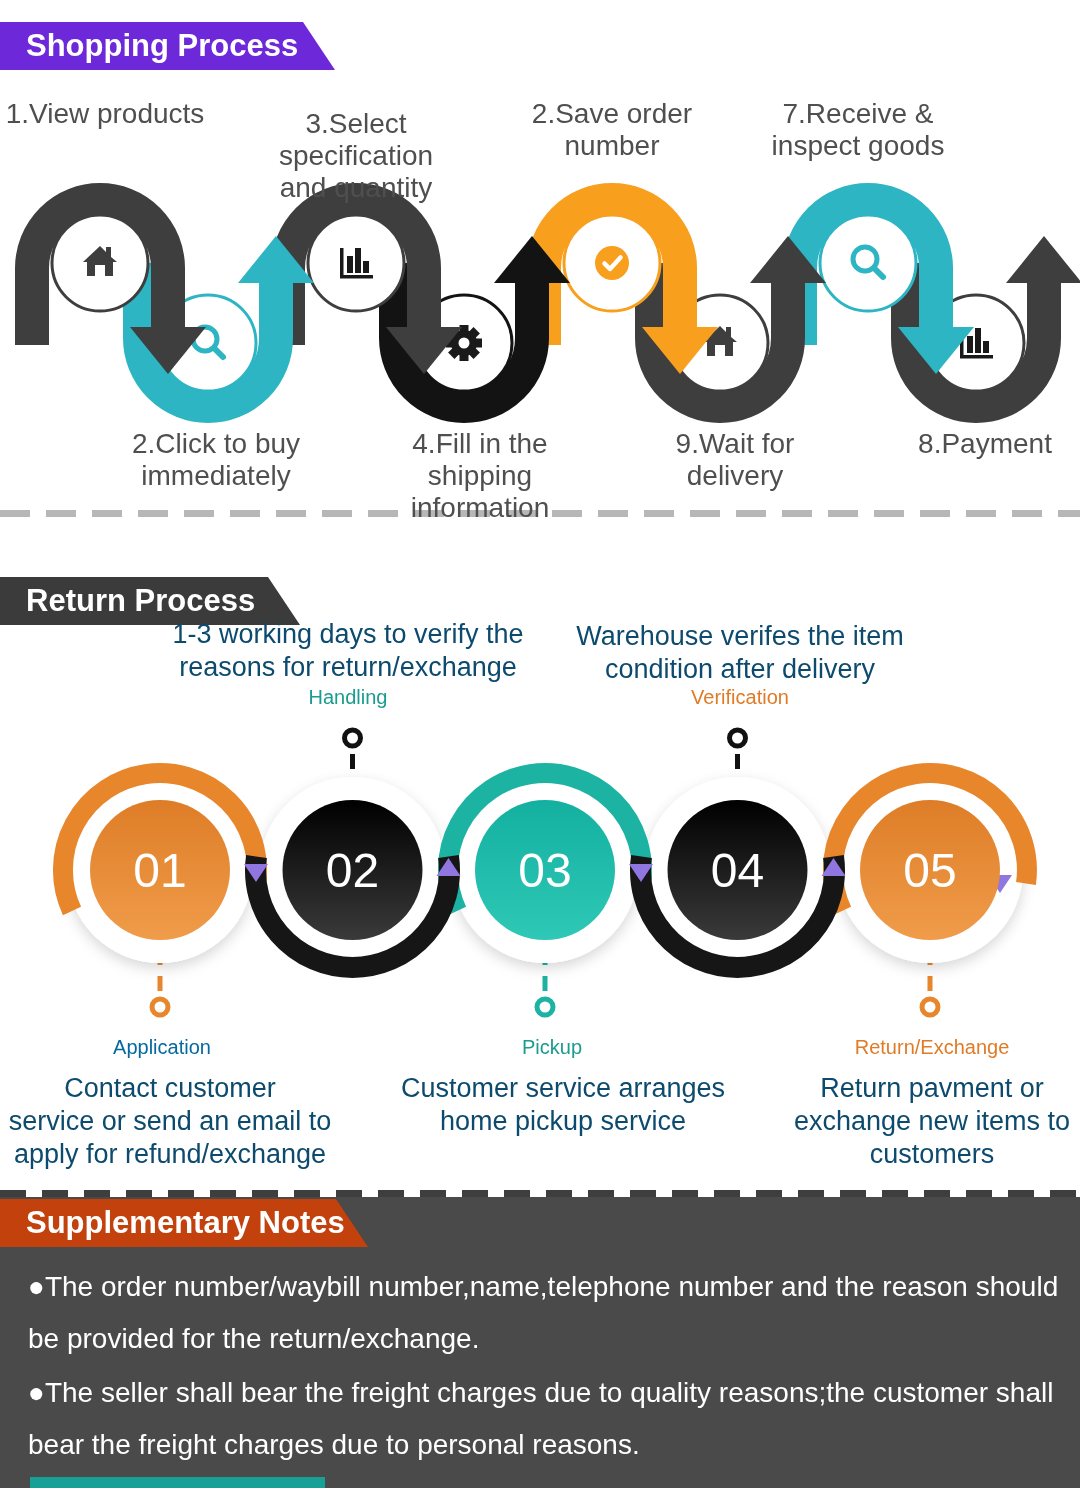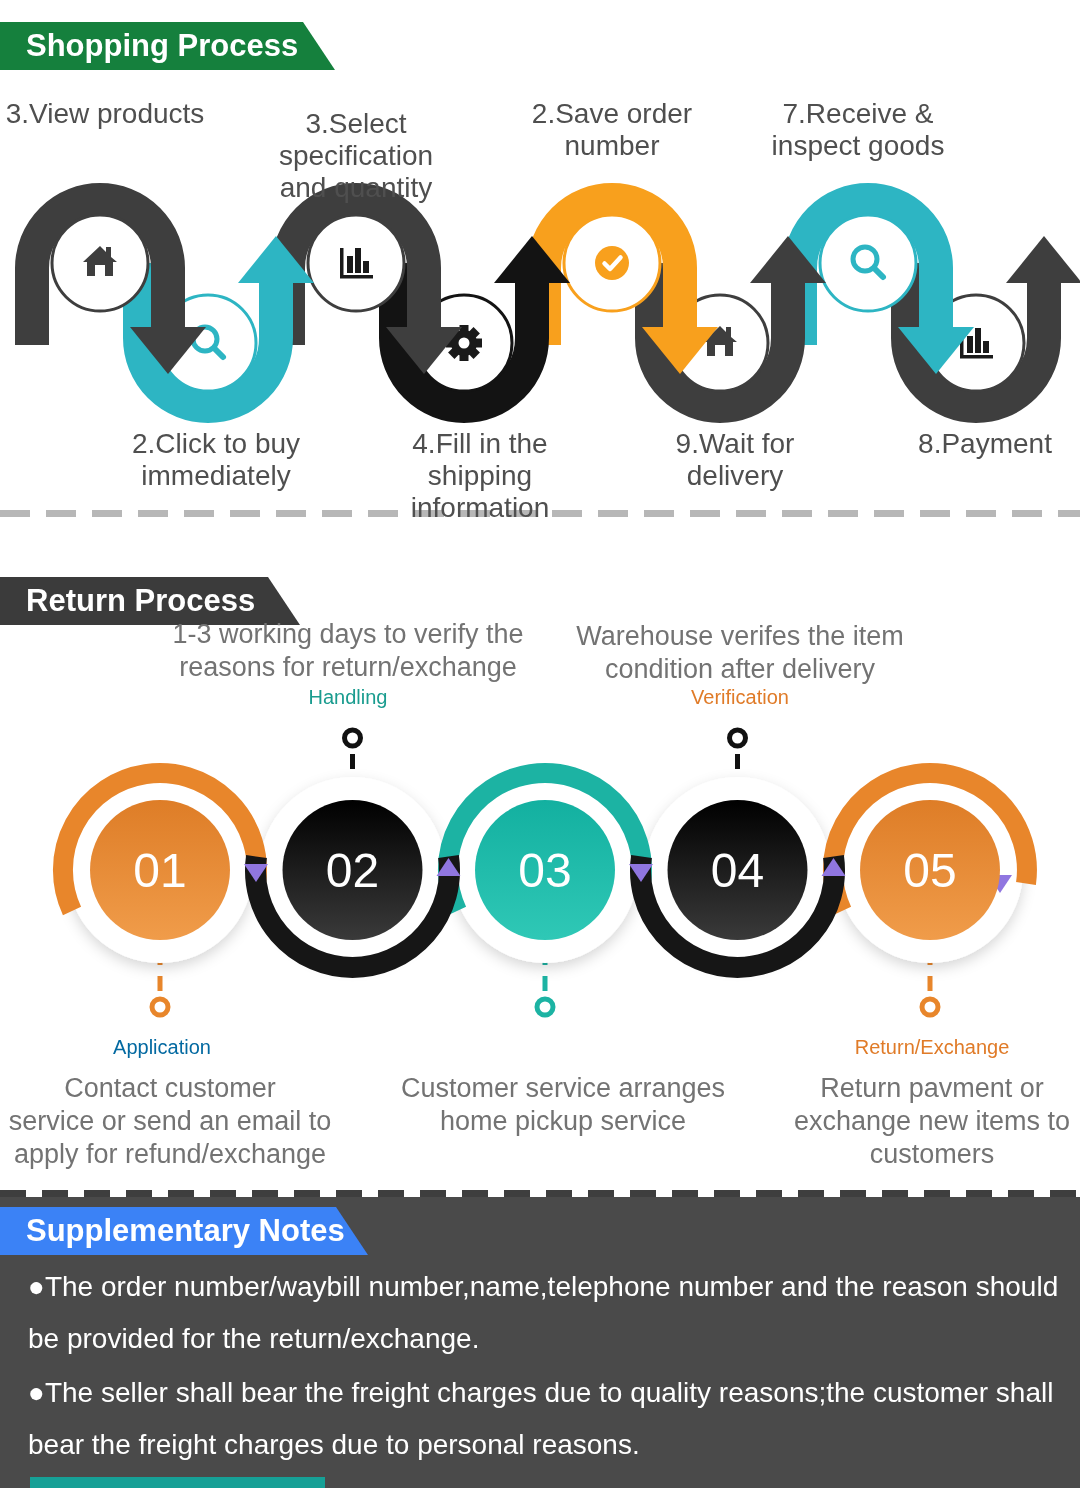--- a/index.html
+++ b/index.html
@@ -3,35 +3,35 @@
 <meta charset="utf-8">
 <style>
   html,body{margin:0;padding:0;background:#e9e9e9;}
   #page{position:relative;width:1080px;height:1488px;background:#ffffff;overflow:hidden;
         font-family:"Liberation Sans",sans-serif;}
   .abs{position:absolute;}
   .banner{height:48px;color:#fff;font-weight:700;font-size:31px;line-height:48px;
           padding-left:26px;box-sizing:border-box;
           clip-path:polygon(0 0,calc(100% - 32px) 0,100% 100%,0 100%);}
   .slabel{text-align:center;color:#4f4f4f;font-size:28px;line-height:32px;white-space:pre-line;}
-  .rnote{text-align:center;color:#737373;font-size:27px;line-height:33px;white-space:pre-line;}
+  .rnote{text-align:center;color:#0c4a6e;font-size:27px;line-height:33px;white-space:pre-line;}
   .rtitle{text-align:center;font-size:20px;white-space:pre-line;}
   .dashline{height:7px;}
   #divider{background:repeating-linear-gradient(90deg,#b7b7b7 0 30px,transparent 30px 46px);}
   #notes-top-dash{background:repeating-linear-gradient(90deg,#3e3e3e 0 26px,transparent 26px 42px);}
   #notes-section{background:#4a4a4a;}
   #notes-body p{color:#fff;font-size:28px;line-height:52px;margin:0 0 2px 0;white-space:pre-line;}
   svg{display:block;}
 </style>
 </head>
 <body>
 
 <div id="page">
 
-  <div class="abs banner" id="shop-banner" style="left:0;top:22px;width:335px;background:#15803d;">
+  <div class="abs banner" id="shop-banner" style="left:0;top:22px;width:335px;background:#6d28d9;">
     <span>Shopping Process</span>
   </div>
 
   <div class="abs" id="shop-flow" style="left:0;top:160px;width:1080px;height:330px;">
       <svg xmlns="http://www.w3.org/2000/svg" width="1080" height="330" viewBox="0 0 1080 330">
         <g>
     <path d="M 908 103 L 908 178 A 68 68 0 0 0 1044 178 L 1044 120" fill="none" stroke="#3e3e3e" stroke-width="34"></path>
     <polygon points="1006,123 1082,123 1044,76" fill="#3e3e3e"></polygon>
     <circle cx="976" cy="183" r="48" fill="#fff" stroke="#3e3e3e" stroke-width="3"></circle>
     <g transform="translate(976,183)" fill="#1a1a1a">
@@ -187,53 +187,54 @@
       <text x="545" y="187" text-anchor="middle" font-size="48" fill="#ffffff" font-family="Liberation Sans, sans-serif">03</text>
         <circle cx="737.5" cy="170" r="70" fill="url(#g-black)"></circle>
       <text x="737.5" y="187" text-anchor="middle" font-size="48" fill="#ffffff" font-family="Liberation Sans, sans-serif">04</text>
         <circle cx="930" cy="170" r="70" fill="url(#g-orange)"></circle>
       <text x="930" y="187" text-anchor="middle" font-size="48" fill="#ffffff" font-family="Liberation Sans, sans-serif">05</text>
       </svg>
     </div>
 
   <div class="abs dashline" id="notes-top-dash" style="left:0;top:1190px;width:1080px;"></div>
   <div class="abs" id="notes-section" style="left:0;top:1197px;width:1080px;height:291px;">
-    <div class="abs banner" style="left:0;top:10px;width:368px;background:#3b82f6;">
+    <div class="abs banner" style="left:0;top:2px;width:368px;background:#c2410c;">
       <span>Supplementary Notes</span>
     </div>
     <div class="abs" id="notes-body" style="left:28px;top:64px;width:1035px;">
       <p>●The order number/waybill number,name,telephone number and the reason should
 be provided for the return/exchange.</p>
       <p>●The seller shall bear the freight charges due to quality reasons;the customer shall
 bear the freight charges due to personal reasons.</p>
     </div>
     <div class="abs" style="left:30px;top:280px;width:295px;height:11px;background:#16a096;"></div>
   </div>
 
-<div class="abs slabel" style="left: 5px; top: 98px; width: 200px;">3.View products</div>
+<div class="abs slabel" style="left: 5px; top: 98px; width: 200px;">1.View products</div>
     <div class="abs slabel" style="left: 116px; top: 428px; width: 200px;">2.Click to buy
 immediately</div>
     <div class="abs slabel" style="left: 226px; top: 108px; width: 260px;">3.Select specification
 and quantity</div>
     <div class="abs slabel" style="left: 355px; top: 428px; width: 250px;">4.Fill in the
 shipping information</div>
     <div class="abs slabel" style="left: 512px; top: 98px; width: 200px;">2.Save order
 number</div>
     <div class="abs slabel" style="left: 635px; top: 428px; width: 200px;">9.Wait for
 delivery</div>
     <div class="abs slabel" style="left: 758px; top: 98px; width: 200px;">7.Receive &amp;
 inspect goods</div>
     <div class="abs slabel" style="left: 885px; top: 428px; width: 200px;">8.Payment</div>
     <div class="abs rtitle" style="left: 12px; top: 1036px; width: 300px; color: #0369a1;">Application</div>
     <div class="abs rnote" style="left: 0px; top: 1072px; width: 340px;">Contact customer
 service or send an email to
 apply for refund/exchange</div>
     <div class="abs rtitle" style="left: 198px; top: 686px; width: 300px; color: rgb(26, 156, 143);">Handling</div>
     <div class="abs rnote" style="left: 138px; top: 618px; width: 420px;">1-3 working days to verify the
 reasons for return/exchange</div>
+    <div class="abs rtitle" style="left: 402px; top: 1036px; width: 300px; color: rgb(26, 156, 143);">Pickup</div>
     <div class="abs rnote" style="left: 373px; top: 1072px; width: 380px;">Customer service arranges
 home pickup service</div>
     <div class="abs rtitle" style="left: 590px; top: 686px; width: 300px; color: rgb(224, 123, 40);">Verification</div>
     <div class="abs rnote" style="left: 530px; top: 620px; width: 420px;">Warehouse verifes the item
 condition after delivery</div>
     <div class="abs rtitle" style="left: 782px; top: 1036px; width: 300px; color: rgb(224, 123, 40);">Return/Exchange</div>
     <div class="abs rnote" style="left: 762px; top: 1072px; width: 340px;">Return pavment or
 exchange new items to
 customers</div>
   </div>

